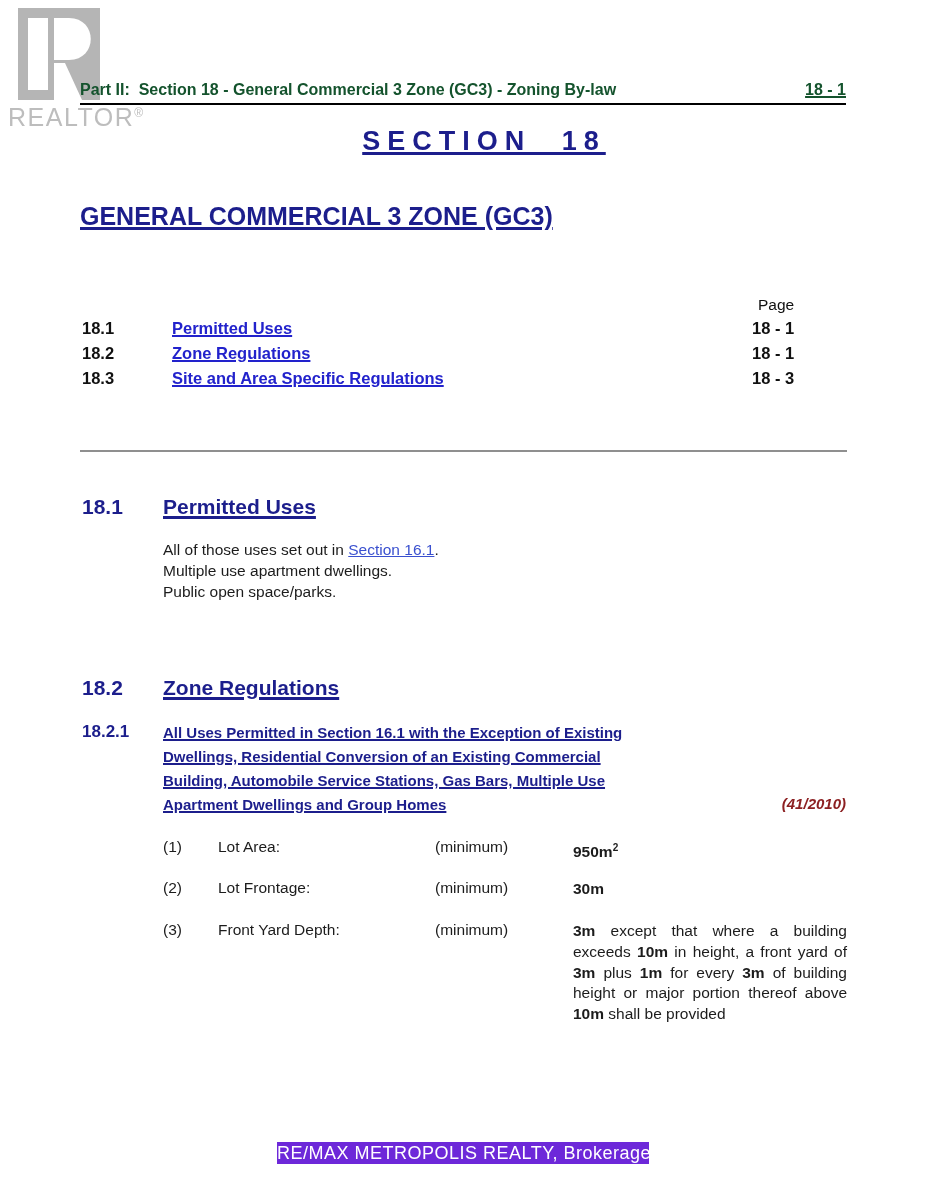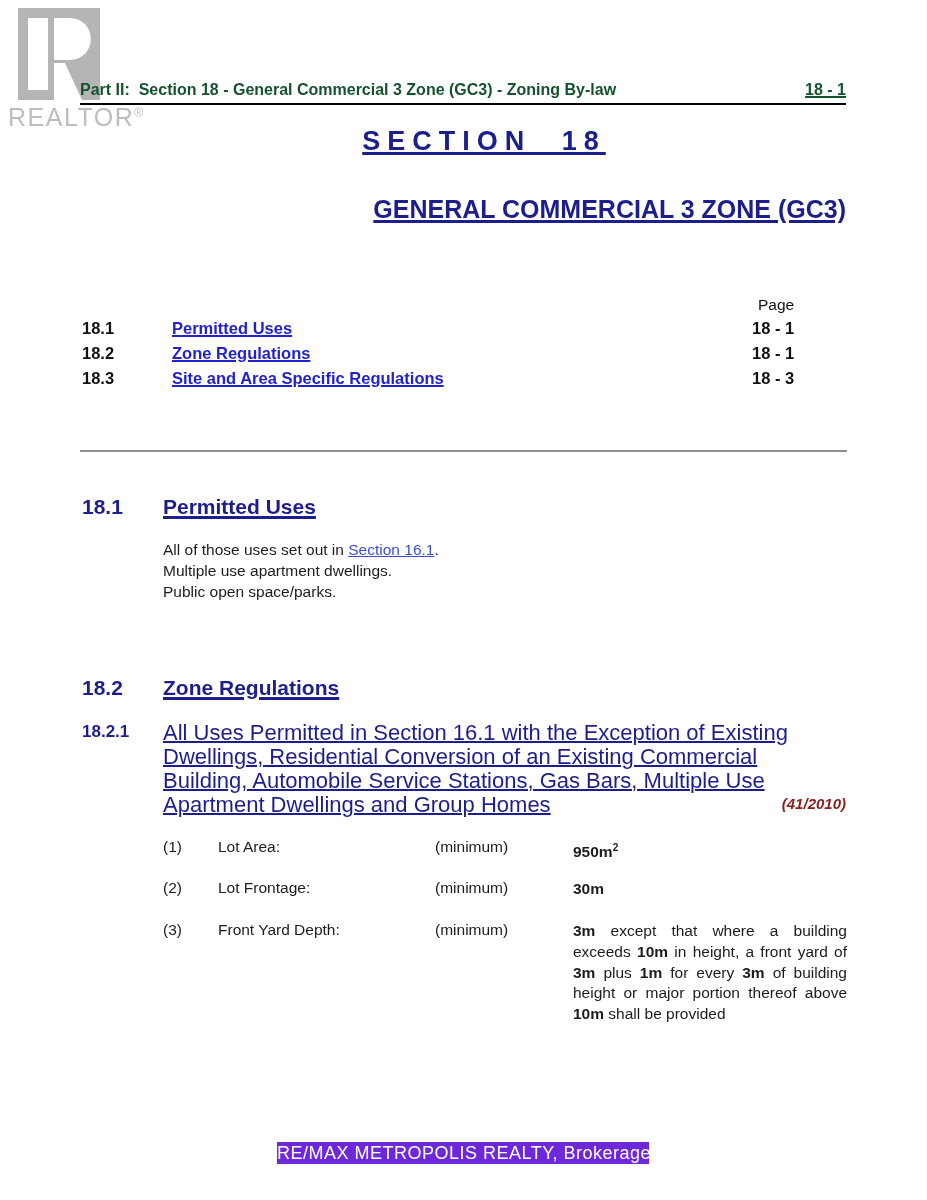--- a/index.html
+++ b/index.html
@@ -35,21 +35,21 @@
   .doc-header .hdr-page { text-decoration: underline; text-decoration-thickness: 2px; padding-left: 10px; }
 
   
   .section-title {
     left: 80px; top: 126px; width: 766px; text-align: center;
     color: #1c1e8c; font-weight: bold; font-size: 27px;
     letter-spacing: 7px; word-spacing: 16px;
   }
   .section-title span { text-decoration: underline; text-decoration-thickness: 3px; margin-left: 42px; }
   .zone-title {
-    left: 80px; top: 195px; width: 766px; text-align: right;
+    left: 80px; top: 202px; width: 766px; text-align: left;
     color: #1c1e8c; font-weight: bold; font-size: 25px;
   }
   .zone-title span { text-decoration: underline; text-decoration-thickness: 3px; }
 
   
   .toc { left: 82px; top: 296px; width: 764px; font-size: 16.5px; }
   .toc .page-label { position: absolute; left: 676px; top: 0; font-size: 15.5px; font-weight: 400; color: #111; }
   .toc-row { position: absolute; left: 0; width: 100%; font-weight: bold; }
   .toc-row .toc-num { position: absolute; left: 0; color: #111; }
   .toc-row .toc-link {
@@ -69,21 +69,21 @@
   .h181 { top: 495px; }
   .h182 { top: 676px; }
 
   
   .body-181 { left: 163px; top: 540px; width: 600px; font-size: 15.5px; line-height: 20.8px; color: #1c1c1c; }
   .inline-link { color: #3a50cf; text-decoration: underline; cursor: pointer; }
 
   
   .s1821 { left: 82px; top: 721px; width: 764px; }
   .s1821 .sub-num { position: absolute; left: 0; top: 1px; color: #1c1e8c; font-weight: bold; font-size: 17px; }
-  .s1821 .sub-title { position: absolute; left: 81px; top: 0; width: 664px; color: #1c1e8c; font-weight: normal; font-size: 22px; line-height: 24px; }
+  .s1821 .sub-title { position: absolute; left: 81px; top: 0; width: 664px; color: #1c1e8c; font-weight: bold; font-size: 15px; line-height: 24px; }
   .s1821 .sub-title .tline { text-decoration: underline; text-decoration-thickness: 2px; display: inline; }
   .s1821 .amendment {
     position: absolute; right: 0; top: 74px;
     color: #8c2022; font-weight: bold; font-style: italic; font-size: 15px;
   }
 
   
   .reg-row { left: 82px; width: 764px; font-size: 15.5px; color: #1c1c1c; }
   .reg-row .reg-num { position: absolute; left: 81px; }
   .reg-row .reg-label { position: absolute; left: 136px; }

